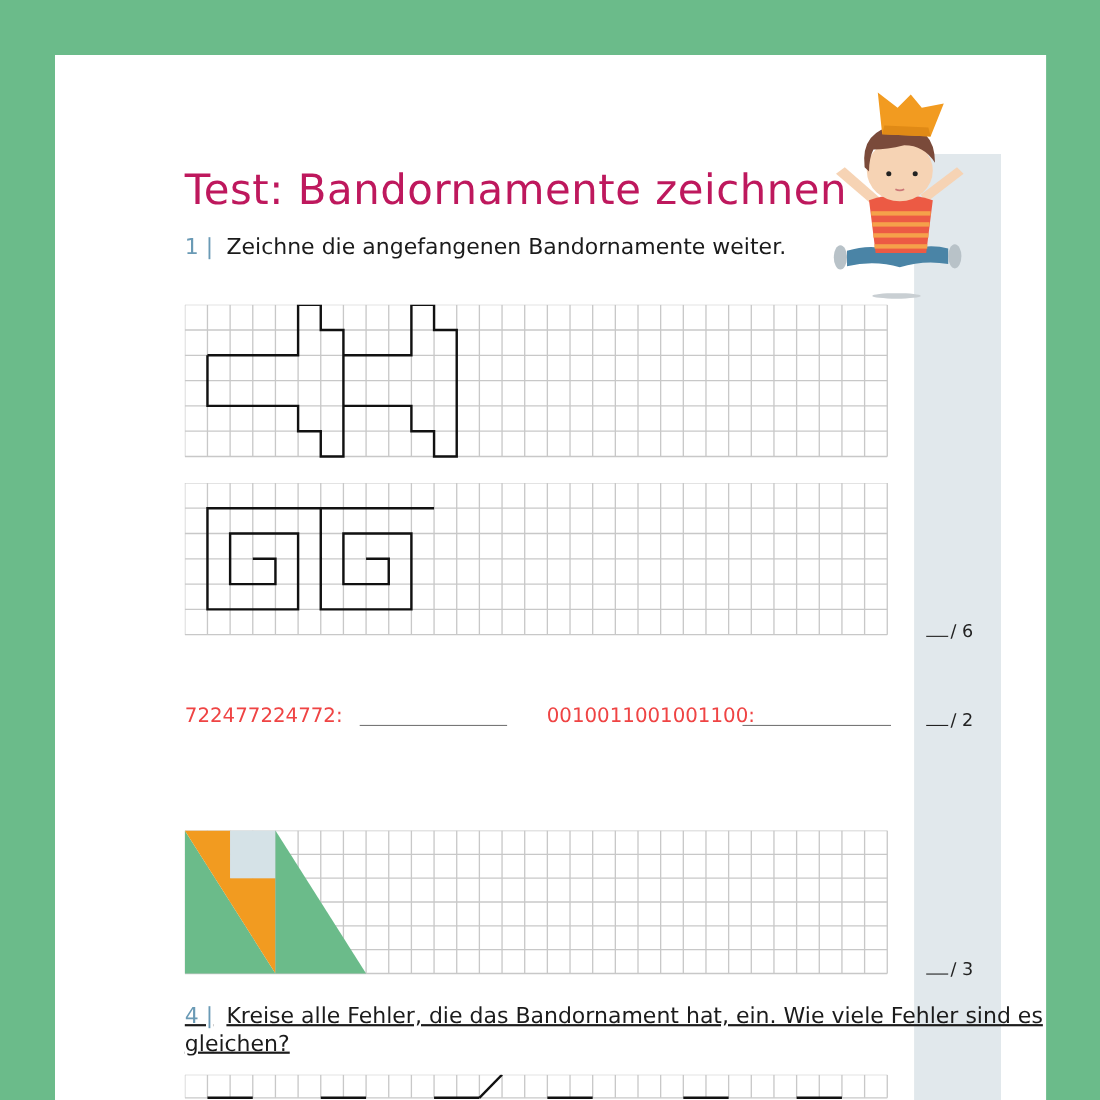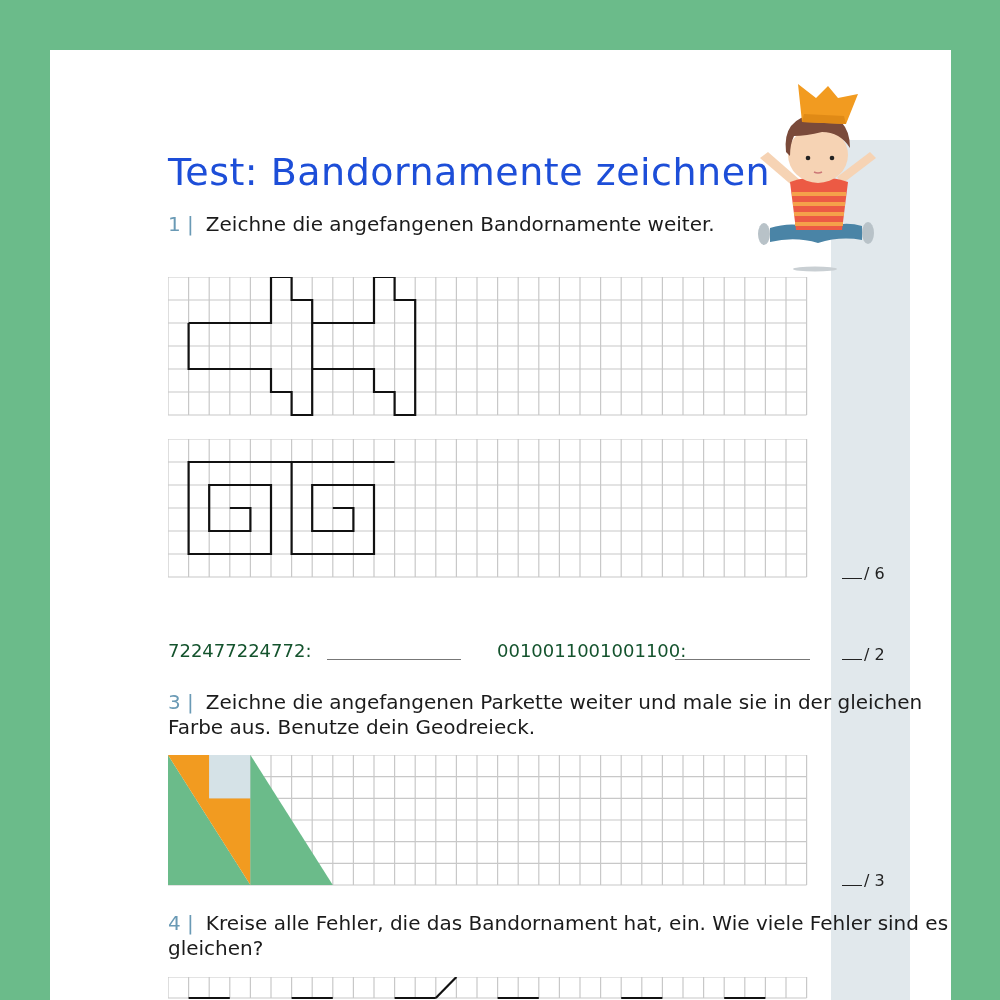--- a/index.html
+++ b/index.html
@@ -1,28 +1,28 @@
 <!DOCTYPE html>
 <html><head>
   <meta charset="utf-8">
   <style>
     html, body { margin:0; padding:0; }
     body { width:1000px; height:1000px; background:#6bbb8a; position:relative; overflow:hidden;
       font-family:"DejaVu Sans", sans-serif; }
     .page { position:absolute; left:50px; top:50px; width:901px; height:950px; background:#ffffff; }
     .score-panel { position:absolute; left:781px; top:90px; width:79px; height:860px; background:#e1e8ec; }
-    .title { position:absolute; left:118px; top:100px; font-size:38px; color:#1d4ed8; letter-spacing:0.5px;
+    .title { position:absolute; left:118px; top:100px; font-size:38px; color:#be185d; letter-spacing:0.5px;
       font-family:"DejaVu Sans", sans-serif; white-space:nowrap; }
     .task { position:absolute; left:118px; font-size:20px; color:#1b1b1b; line-height:25px; white-space:nowrap; }
     .task .num { color:#6a9ab5; margin-right:12px; }
     .line2 { display:block; }
     .score { position:absolute; left:792px; font-size:16px; color:#222; white-space:nowrap; }
     .score .blank { display:inline-block; width:20px; border-bottom:1px solid #222; margin-right:2px; height:12px; vertical-align:baseline; }
     .grid { position:absolute; left:118px; }
-    .seq { position:absolute; top:590px; font-size:18px; color:#14532d; white-space:nowrap; }
+    .seq { position:absolute; top:590px; font-size:18px; color:#ef4444; white-space:nowrap; }
     .answer-line { position:absolute; top:609px; height:0; border-bottom:1px solid #777; }
     .boy { position:absolute; left:700px; top:30px; }
   </style>
 </head>
 <body>
 
 <div class="page">
   <div class="score-panel"></div>
 
   <svg class="boy" width="140" height="200" viewBox="0 0 140 200">
@@ -154,24 +154,20 @@
   </svg>
 
   <div class="score" style="top:514px;"><span class="blank"></span><span>/  6</span></div>
 
   <div class="seq" style="left:118px;">722477224772:</div>
   <div class="answer-line" style="left:277px; width:134px;"></div>
   <div class="seq" style="left:447px;text-align:center;">0010011001001100:</div>
   <div class="answer-line" style="left:625px; width:135px;"></div>
   <div class="score" style="top:595px;"><span class="blank"></span><span>/  2</span></div>
 
-  <div class="task" style="top:640px;">
-    <span class="num">3 |</span><span>Zeichne die angefangenen Parkette weiter und male sie in der gleichen</span>
-    <span class="line2">Farbe aus. Benutze dein Geodreieck.</span>
-  </div>
 
   <svg class="grid" style="top:705px;" width="640" height="132">
     <g id="g3" stroke="#c8c8c8" stroke-width="1.2">
         <line x1="0" x2="0" y1="0" y2="130.02"></line>
         <line x1="20.6" x2="20.6" y1="0" y2="130.02"></line>
         <line x1="41.2" x2="41.2" y1="0" y2="130.02"></line>
         <line x1="61.800000000000004" x2="61.800000000000004" y1="0" y2="130.02"></line>
         <line x1="82.4" x2="82.4" y1="0" y2="130.02"></line>
         <line x1="103" x2="103" y1="0" y2="130.02"></line>
         <line x1="123.60000000000001" x2="123.60000000000001" y1="0" y2="130.02"></line>
@@ -208,21 +204,21 @@
         <line y1="108.35000000000001" y2="108.35000000000001" x1="0" x2="638.6"></line>
         <line y1="130.02" y2="130.02" x1="0" x2="638.6"></line>
       </g>
     <polygon points="0,0 82.4,130 0,130" fill="#6bbb8a"></polygon>
     <polygon points="0,0 41.2,0 41.2,43.3 82.4,43.3 82.4,130" fill="#f29b20"></polygon>
     <rect x="41.2" y="0" width="41.2" height="43.3" fill="#d5e2e7"></rect>
     <polygon points="82.4,0 164.8,130 82.4,130" fill="#6bbb8a"></polygon>
   </svg>
   <div class="score" style="top:821px;"><span class="blank"></span><span>/  3</span></div>
 
-  <div class="task" style="top:861px;">
+  <div class="task" style="top:861px;text-decoration:underline;">
     <span class="num">4 |</span><span>Kreise alle Fehler, die das Bandornament hat, ein. Wie viele Fehler sind es</span>
     <span class="line2">gleichen?</span>
   </div>
 
   <svg class="grid" style="top:927px;" width="640" height="30">
     <g id="g4" stroke="#c8c8c8" stroke-width="1.2">
         <line x1="0" x2="0" y1="0" y2="21"></line>
         <line x1="20.6" x2="20.6" y1="0" y2="21"></line>
         <line x1="41.2" x2="41.2" y1="0" y2="21"></line>
         <line x1="61.800000000000004" x2="61.800000000000004" y1="0" y2="21"></line>

